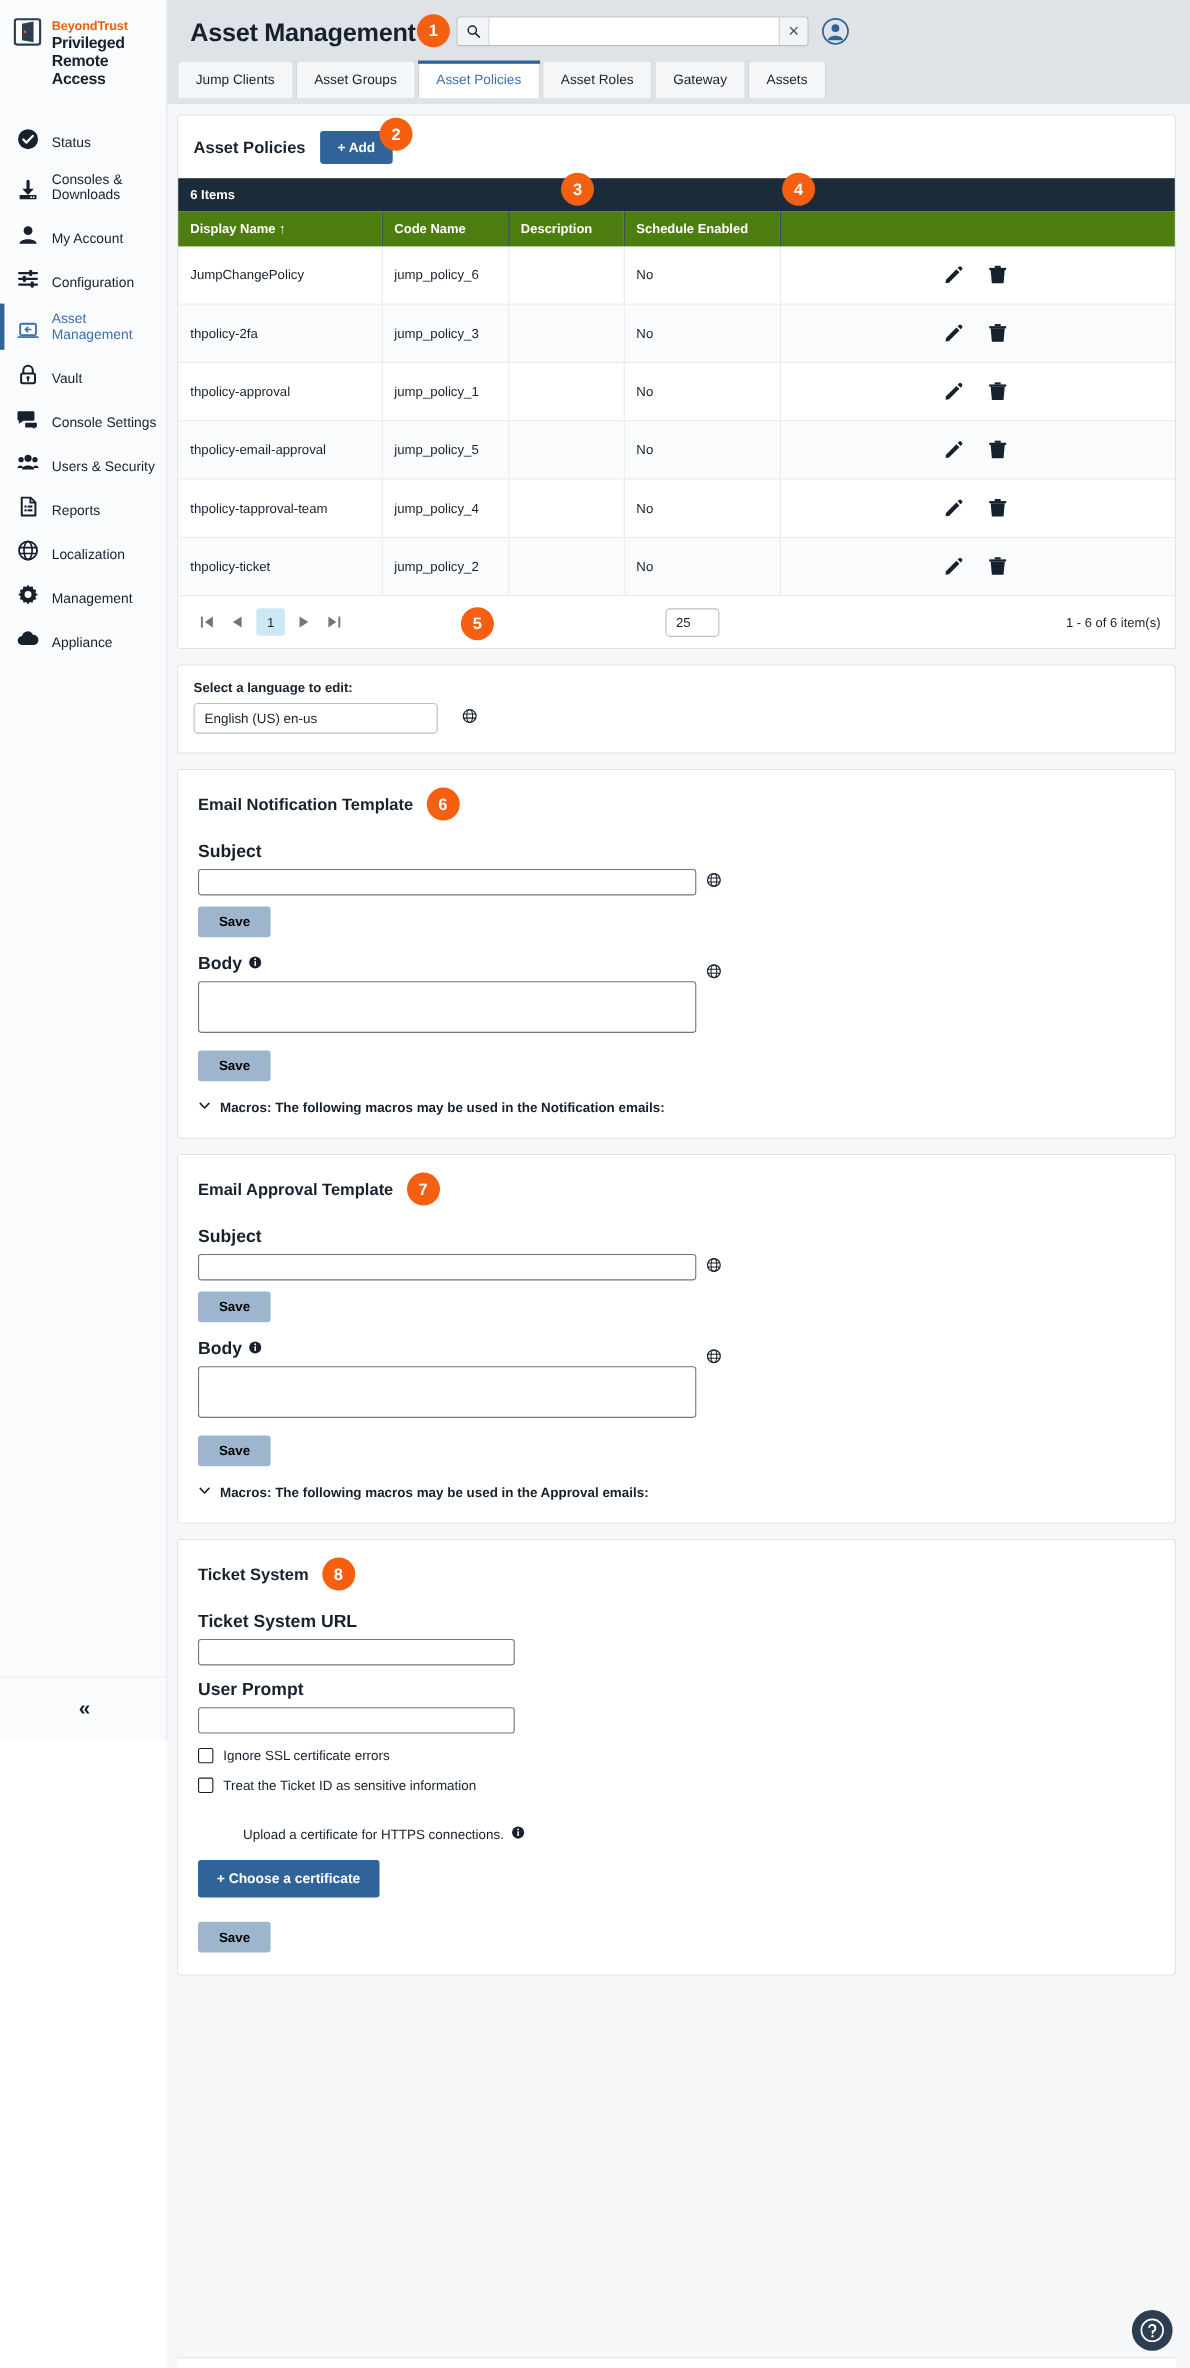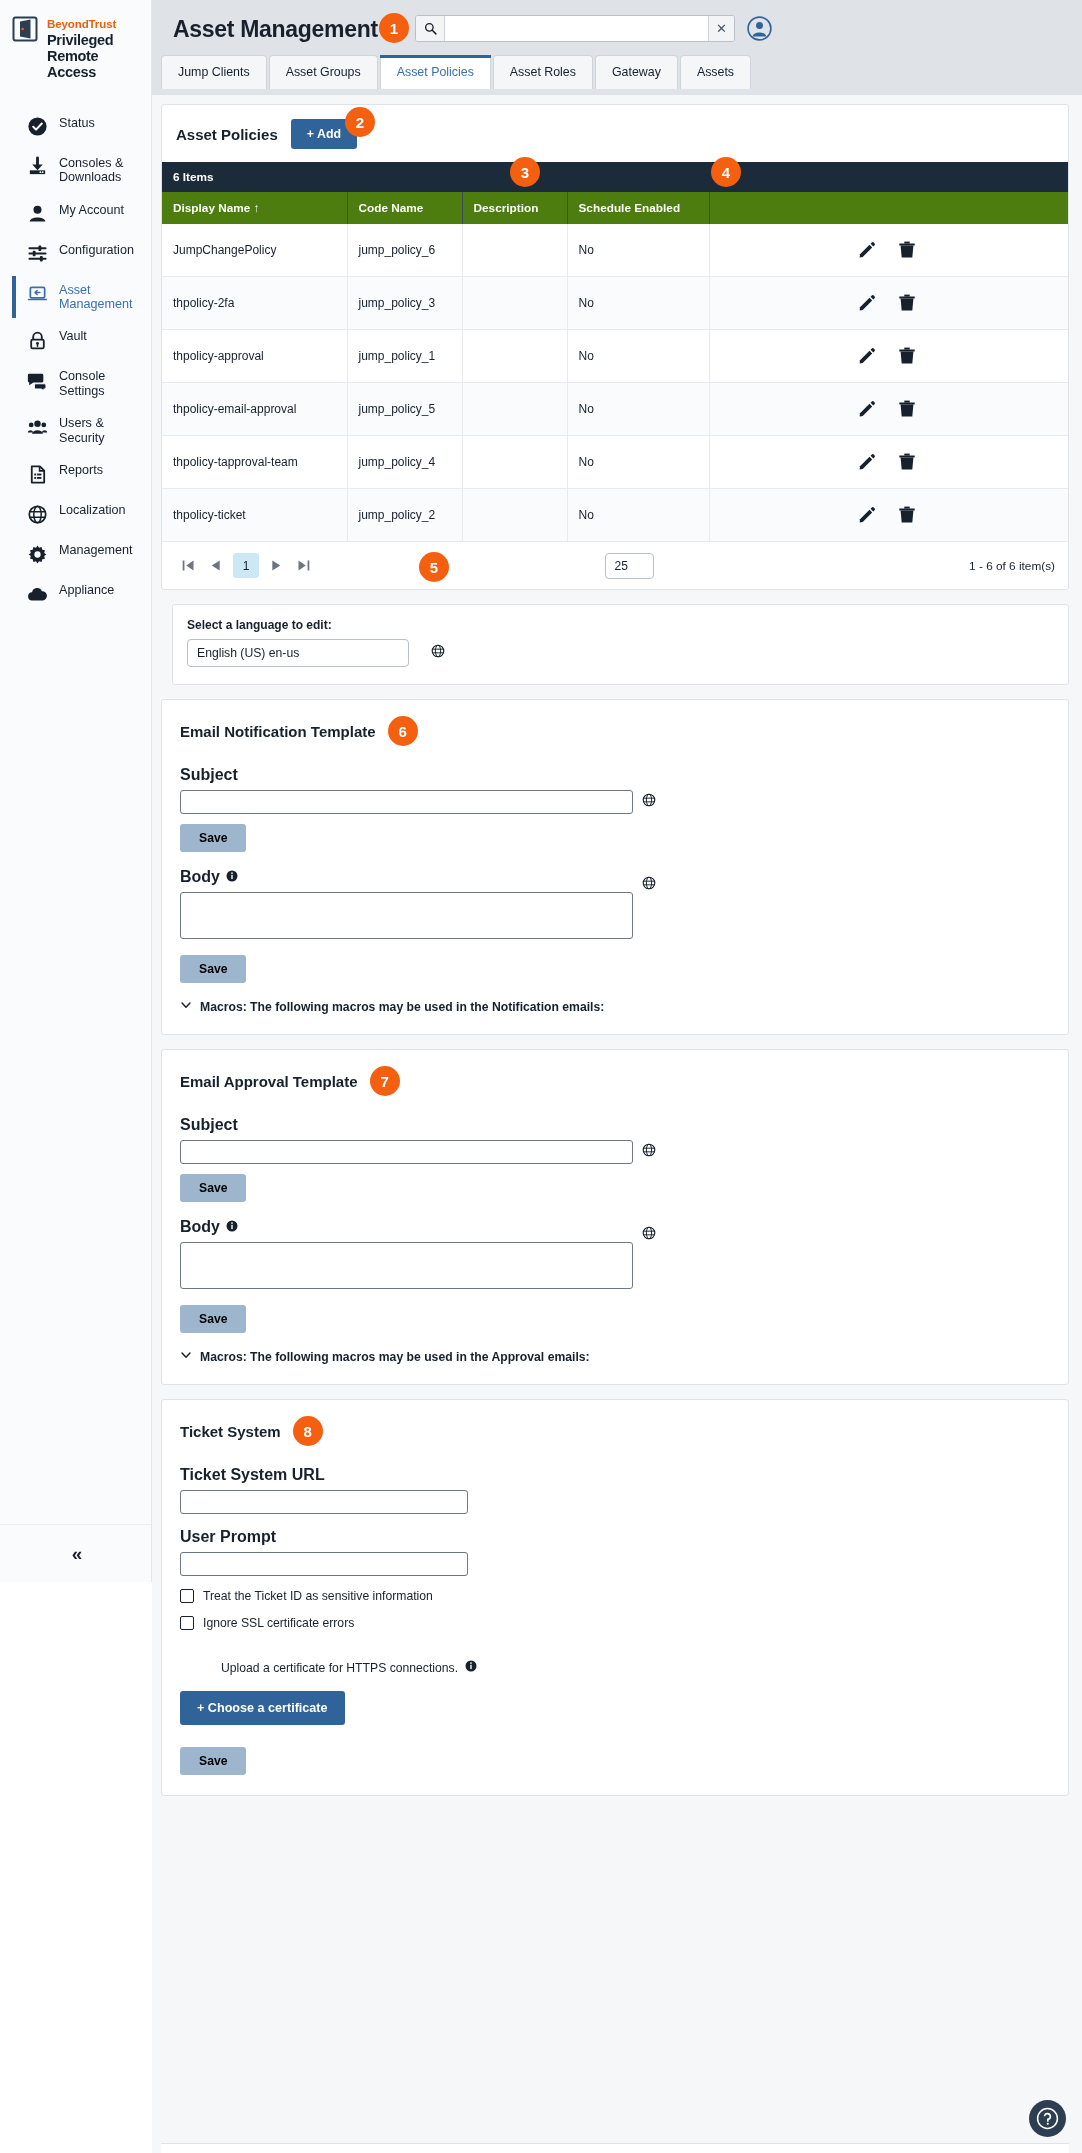--- a/index.html
+++ b/index.html
@@ -19,23 +19,23 @@
     background:#fafbfc; border-right:1px solid #e3e6ea;
     z-index:5;
   }
   .brand { display:flex; gap:9px; padding:14px 10px 18px 12px; align-items:flex-start; }
   .brand-mark { width:26px; height:26px; flex:0 0 26px; margin-top:2px; }
   .brand-text { line-height:1.12; }
   .brand-top { color:#e8620c; font-size:11.5px; font-weight:bold; letter-spacing:-0.1px; }
   .brand-main { color:#17212e; font-size:14.5px; font-weight:bold; letter-spacing:-0.3px; }
   .nav { padding-top:8px; }
   .nav-item {
-    display:flex; align-items:flex-start; gap:11px;
+    display:flex; align-items:flex-end; gap:11px;
     padding:9px 8px 9px 14px; min-height:38px;
-    color:#17212e; font-size:12.6px; cursor:pointer; position:relative;margin-left:12px;
+    color:#17212e; font-size:12.6px; cursor:pointer; position:relative;
   }
   .nav-item .ic { width:22px; height:22px; flex:0 0 22px; display:flex; align-items:center; justify-content:center; }
   .nav-item.active { color:#3c6fad; }
   .nav-item.active::before {
     content:""; position:absolute; left:0; top:2px; bottom:2px; width:4px; background:#2f6399;
   }
   .nav-label { line-height:1.15; }
   .collapse-row {
     position:absolute; left:0; right:0; bottom:0; height:58px;
     display:flex; align-items:center; justify-content:center;
@@ -136,21 +136,21 @@
   }
   .sel {
     appearance:none; -webkit-appearance:none;
     border:1px solid #b9c0c8; border-radius:4px; background:#fff;
     font-size:12px; font-family:inherit; color:#17212e;
     padding:5px 24px 5px 9px; cursor:pointer;
   }
   .pg-info { font-size:11.8px; color:#17212e; margin-left:auto; padding-left:28px; }
 
   
-  .lang-card { padding:13px 14px 17px 14px;margin-left:11px; }
+  .lang-card { padding:13px 14px 17px 14px; }
   .lbl { font-size:12px; font-weight:bold; color:#17212e; display:block; margin-bottom:7px; }
   .lang-row { display:flex; align-items:center; gap:22px; }
   .lang-sel-wrap { position:relative; width:222px; }
   .lang-sel {
     width:100%; appearance:none; -webkit-appearance:none;
     border:1px solid #b9c0c8; border-radius:4px; background:#fff;
     font-size:12.2px; font-family:inherit; color:#17212e;
     padding:6px 26px 6px 9px; cursor:pointer;
   }
 
@@ -758,25 +758,25 @@
 
       <div class="field-label">Ticket System URL</div>
       <input class="tk-inp" type="text" value="" style="">
 
       <div style="height:14px;"></div>
       <div class="field-label">User Prompt</div>
       <input class="tk-inp" type="text" value="" style="">
 
       <div class="cb-row">
         <span class="cb"></span>
-        <span>Treat the Ticket ID as sensitive information</span>
+        <span>Ignore SSL certificate errors</span>
       </div>
       <div class="cb-row">
         <span class="cb"></span>
-        <span>Ignore SSL certificate errors</span>
+        <span>Treat the Ticket ID as sensitive information</span>
       </div>
 
       <div class="upload-note">
         <span>Upload a certificate for HTTPS connections.</span>
         <span>
           <svg viewBox="0 0 14 14" width="12" height="12">
               <circle cx="7" cy="7" r="6.4" fill="#17212e"></circle>
               <rect x="6.2" y="5.6" width="1.6" height="5" fill="#fff"></rect>
               <circle cx="7" cy="3.6" r="1" fill="#fff"></circle>
             </svg>

